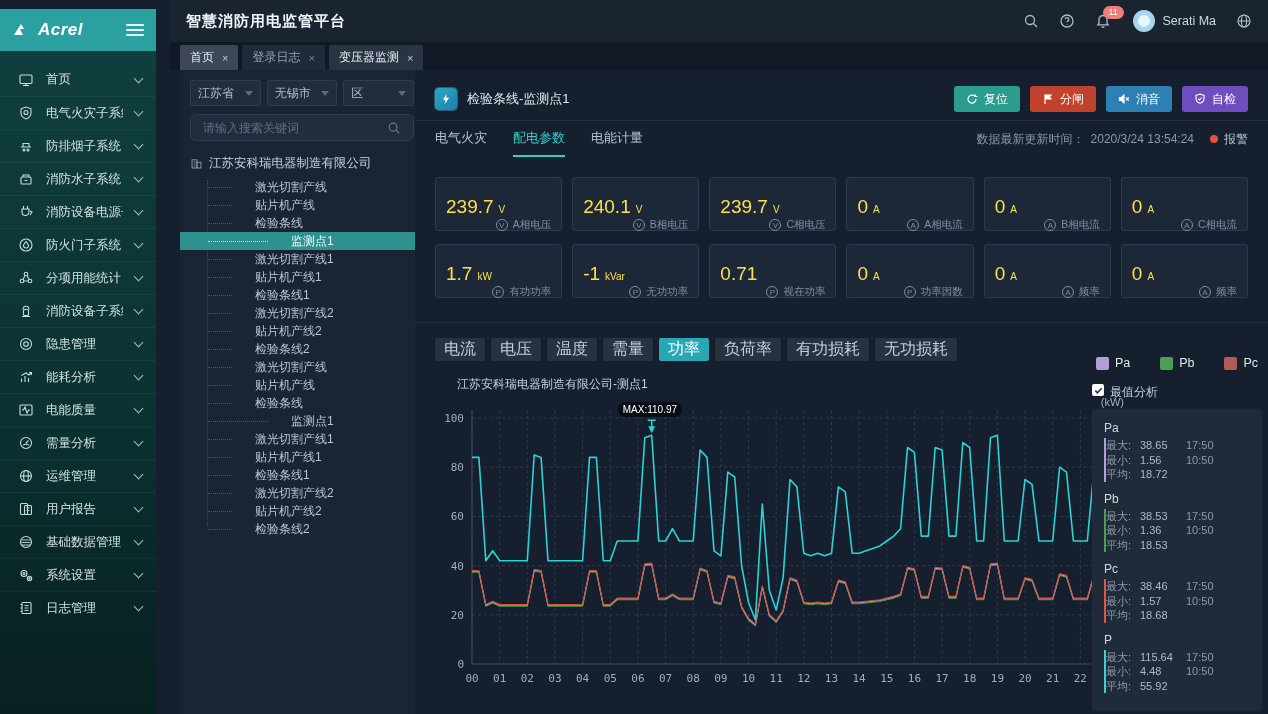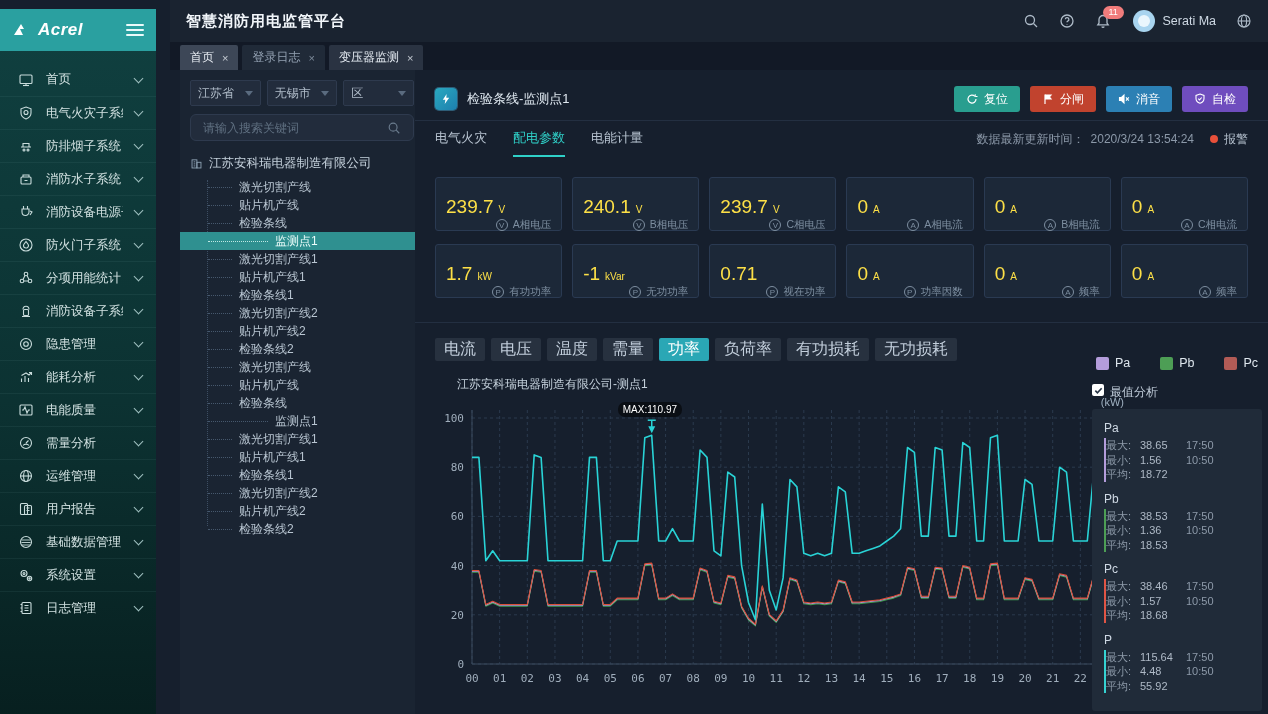--- a/index.html
+++ b/index.html
@@ -53,21 +53,21 @@
     border-top:5px solid #5a6b7f;}
   .searchrow{margin-top:8px;height:27px;background:#222c3c;border:1px solid #2e3a4e;border-radius:6px;
     display:flex;align-items:center;padding:0 12px;}
   .searchrow input{flex:1;background:transparent;border:none;outline:none;color:#aebbc8;font-size:12px;
     font-family:inherit;}
   .searchrow input::placeholder{color:#5f6f80;}
   .company{margin-top:14px;display:flex;align-items:center;gap:6px;color:#c6d2dd;font-size:12.5px;cursor:pointer;}
   #treelist{margin-top:6px;position:relative;}
   #treelist::before{content:"";position:absolute;left:17px;top:2px;bottom:12px;border-left:1px dotted #3d4e63;}
   .trow{height:18px;display:flex;align-items:center;color:#b9c6d2;font-size:12px;cursor:pointer;
-    padding-left:18px;position:relative;}
+    padding-left:18px;position:relative;gap:16px;}
   .trow .guide{width:24px;border-top:1px dotted #46586d;margin-right:7px;flex:none;}
   .trow.lvl2 .guide{width:60px;}
   .trow.sel-row{background:#2f9090;color:#eafcfa;margin:0 -10px;padding-left:28px;}
   .trow.sel-row .guide{border-top-color:#bfe8e4;}
   
   #main{position:absolute;left:415px;top:70px;right:0;bottom:0;background:#161f2d;overflow:hidden;}
   .device-row{margin:14px 20px 0;height:30px;display:flex;align-items:center;gap:10px;}
   .dev-ic{width:22px;height:22px;border-radius:4px;background:linear-gradient(135deg,#2aa9c0,#1d7fae);
     display:flex;align-items:center;justify-content:center;box-shadow:0 0 0 1px #2e5d77;}
   #device-title{color:#dfe8f0;font-size:13px;}

